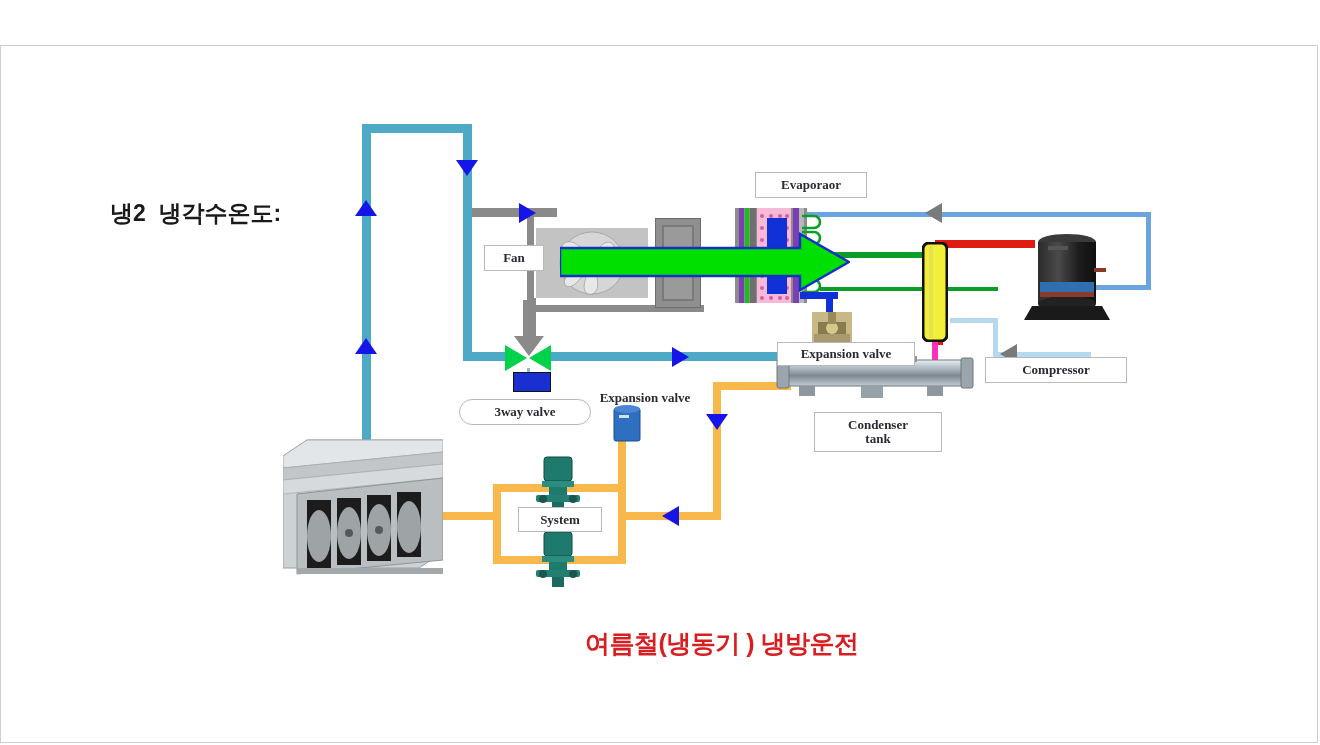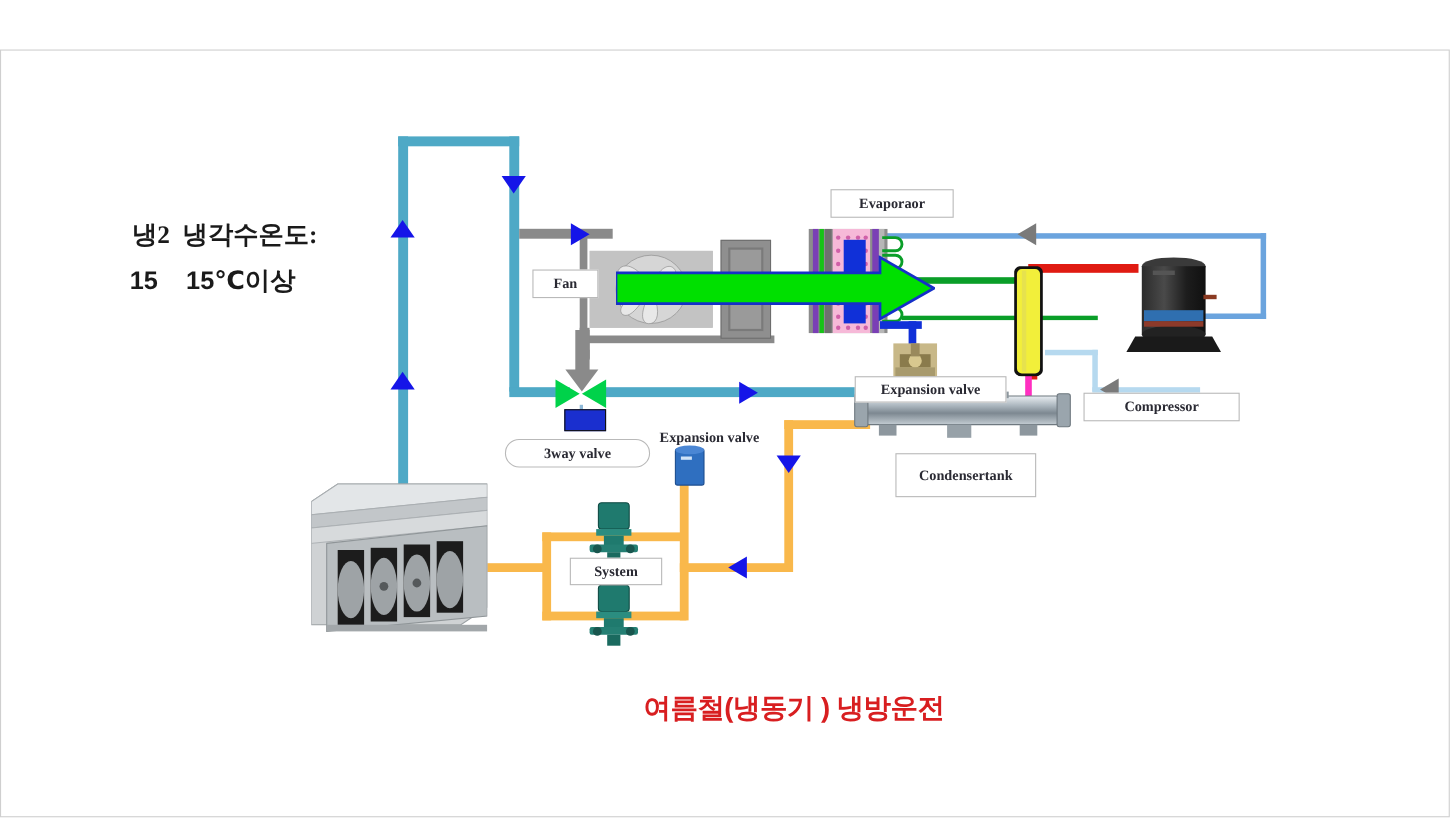--- a/index.html
+++ b/index.html
@@ -94,22 +94,21 @@
   .expvalve-ico{position:absolute;z-index:17;}
 </style>
 </head>
 <body>
 
 <div id="canvas">
 
   <div class="frame"></div>
 
 
-  <div class="ko-left" style="left:120px;top:198px;font-family:Liberation Serif, serif;">냉2  냉각수온도:</div>
-  <div class="ko-left" style="left:118px;top:240px;">15    15℃이상</div>
+  <div class="ko-left" style="left:110px;top:198px;">냉2  냉각수온도:</div>
 
   <div class="pipe teal" style="left:362px;top:124px;width:9px;height:320px;"></div>
 
   <div class="pipe teal" style="left:362px;top:124px;width:110px;height:9px;"></div>
 
   <div class="pipe teal" style="left:463px;top:124px;width:9px;height:232px;"></div>
 
   <div class="pipe teal" style="left:463px;top:352px;width:55px;height:9px;"></div>
 
   <div class="pipe teal" style="left:548px;top:352px;width:250px;height:9px;"></div>
@@ -379,21 +378,21 @@
   <div class="lbl" style="left:755px;top:172px;width:110px;height:24px;">Evaporaor</div>
 
   <div class="lbl" style="left:484px;top:245px;width:58px;height:24px;">Fan</div>
 
   <div class="lbl" style="left:459px;top:399px;width:130px;height:24px;border-radius:13px;">3way valve</div>
 
   <div class="lbl noborder" style="left:590px;top:388px;width:110px;height:20px;">Expansion valve</div>
 
   <div class="lbl" style="left:777px;top:342px;width:136px;height:22px;">Expansion valve</div>
 
-  <div class="lbl" style="left:814px;top:412px;width:126px;height:38px;">
+  <div class="lbl" style="left:814px;top:412px;width:126px;height:38px;flex-direction:column;">
     <span>Condenser</span>
     <span>tank</span>
   </div>
 
   <div class="lbl" style="left:985px;top:357px;width:140px;height:24px;">Compressor</div>
 
   <div class="lbl" style="left:518px;top:507px;width:82px;height:23px;">System</div>
 
   <div class="ko-bottom" style="left:585px;top:627px;text-align:center;">여름철(냉동기 ) 냉방운전</div>
 

